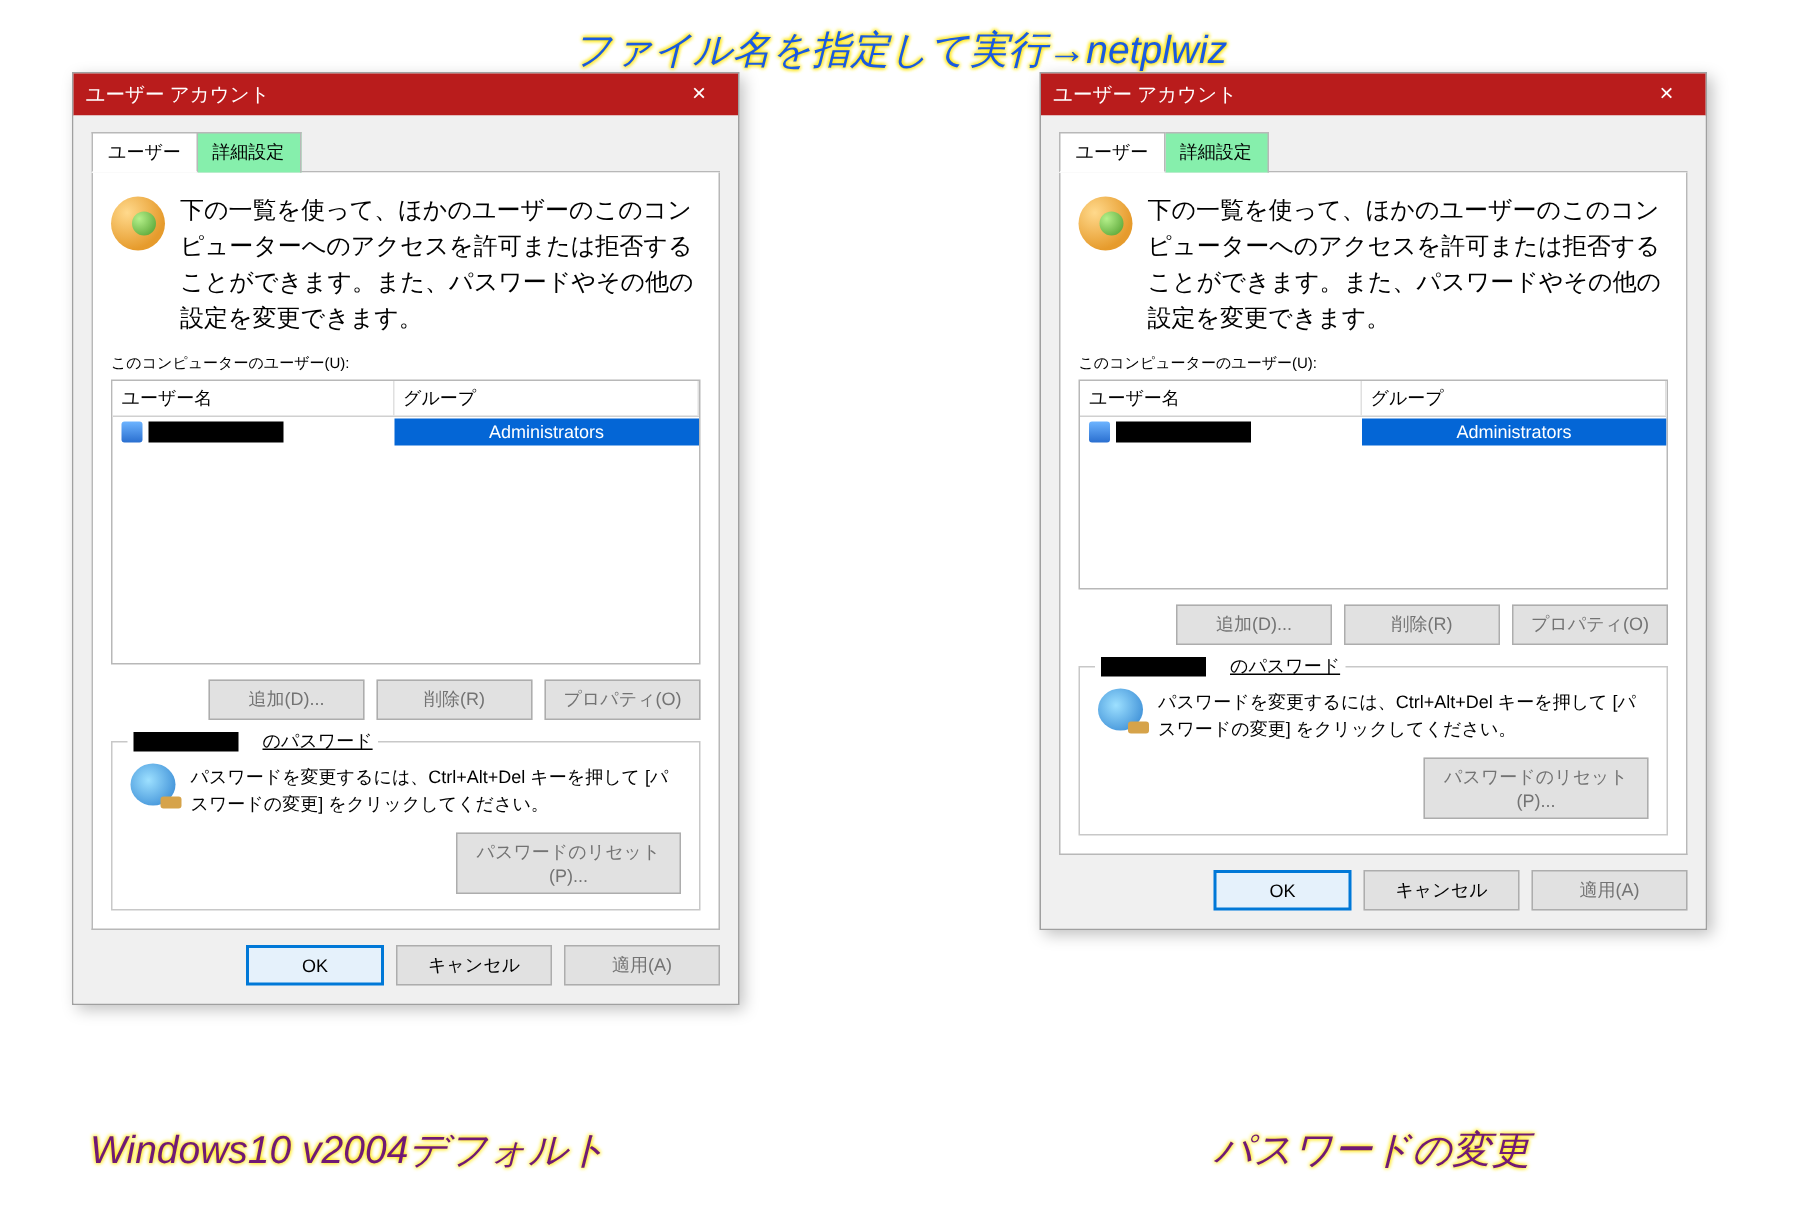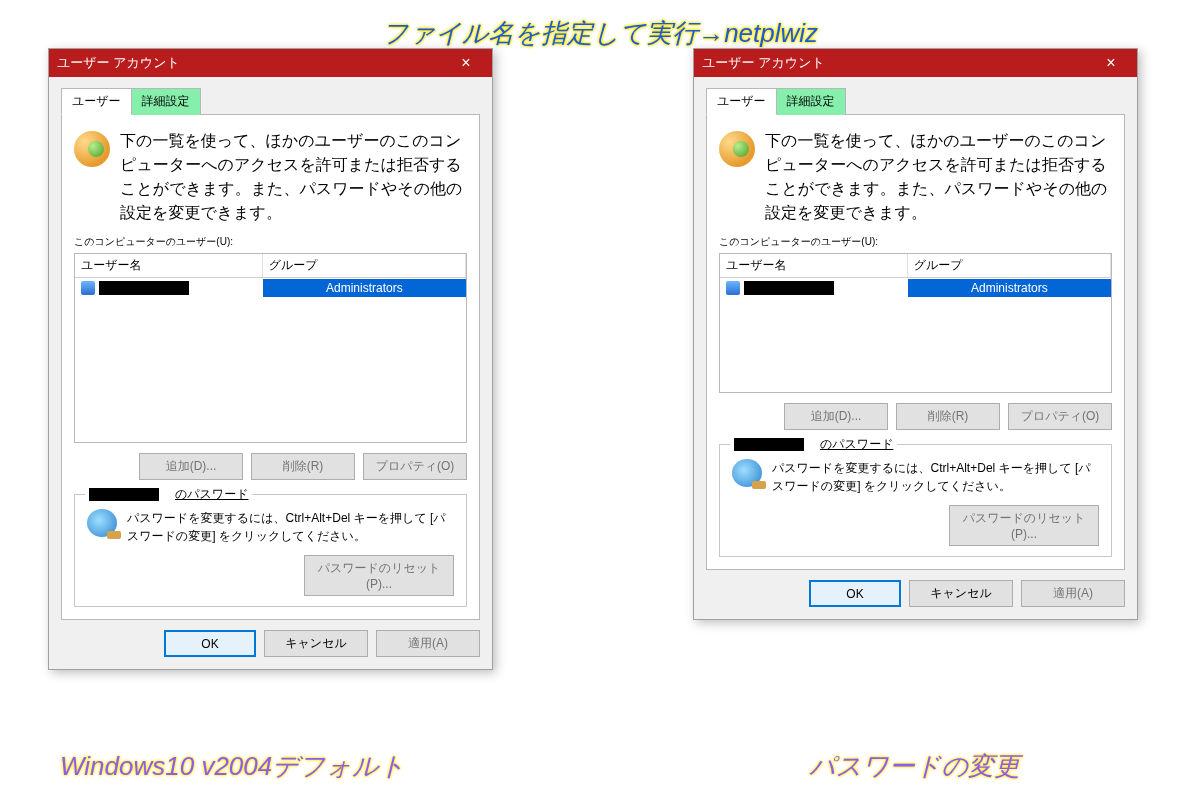--- a/index.html
+++ b/index.html
@@ -21,21 +21,21 @@
     font-weight: 500;
     color: #1a5ae0;
     text-shadow: 0 0 3px #ffe600, 0 0 3px #ffe600, 0 0 3px #ffe600;
     white-space: nowrap;
   }
   .caption {
     position: absolute;
     font-size: 26px;
     font-style: italic;
     font-weight: 500;
-    color: #8b5cf6;
+    color: #701a75;
     text-shadow: 0 0 3px #ffe600, 0 0 3px #ffe600;
   }
   .caption.left { left: 60px; bottom: 25px; }
   .caption.right { right: 180px; bottom: 25px; }
 
   .window {
     position: absolute;
     width: 445px;
     background: #f0f0f0;
     border: 1px solid #a0a0a0;

